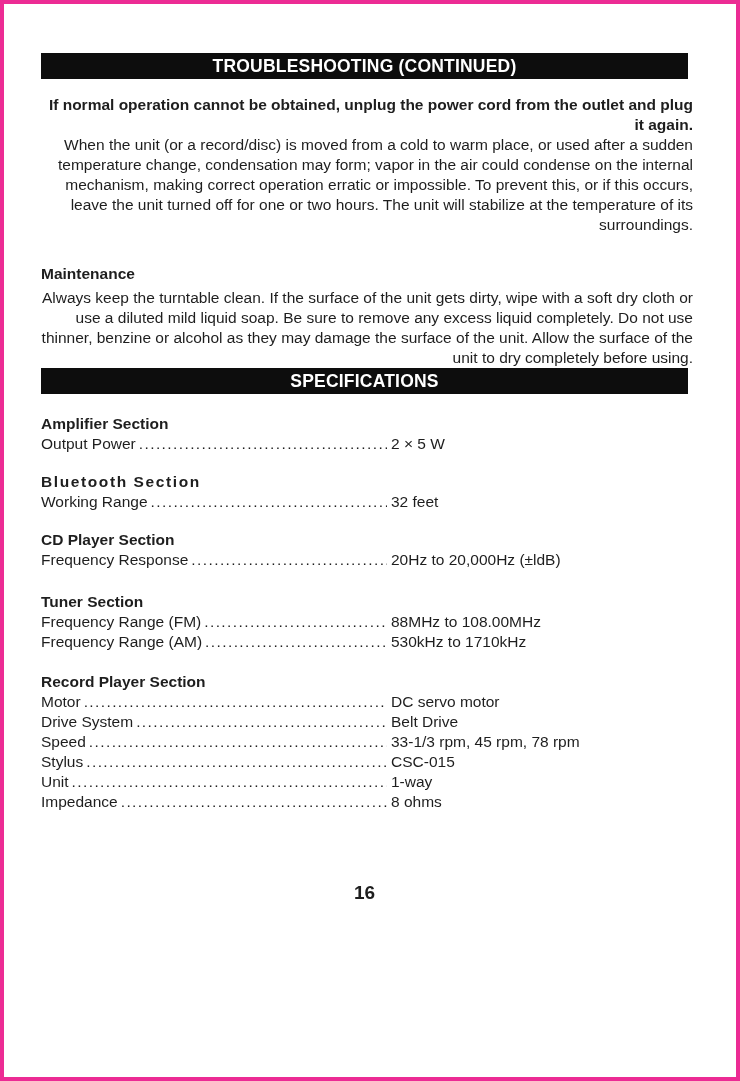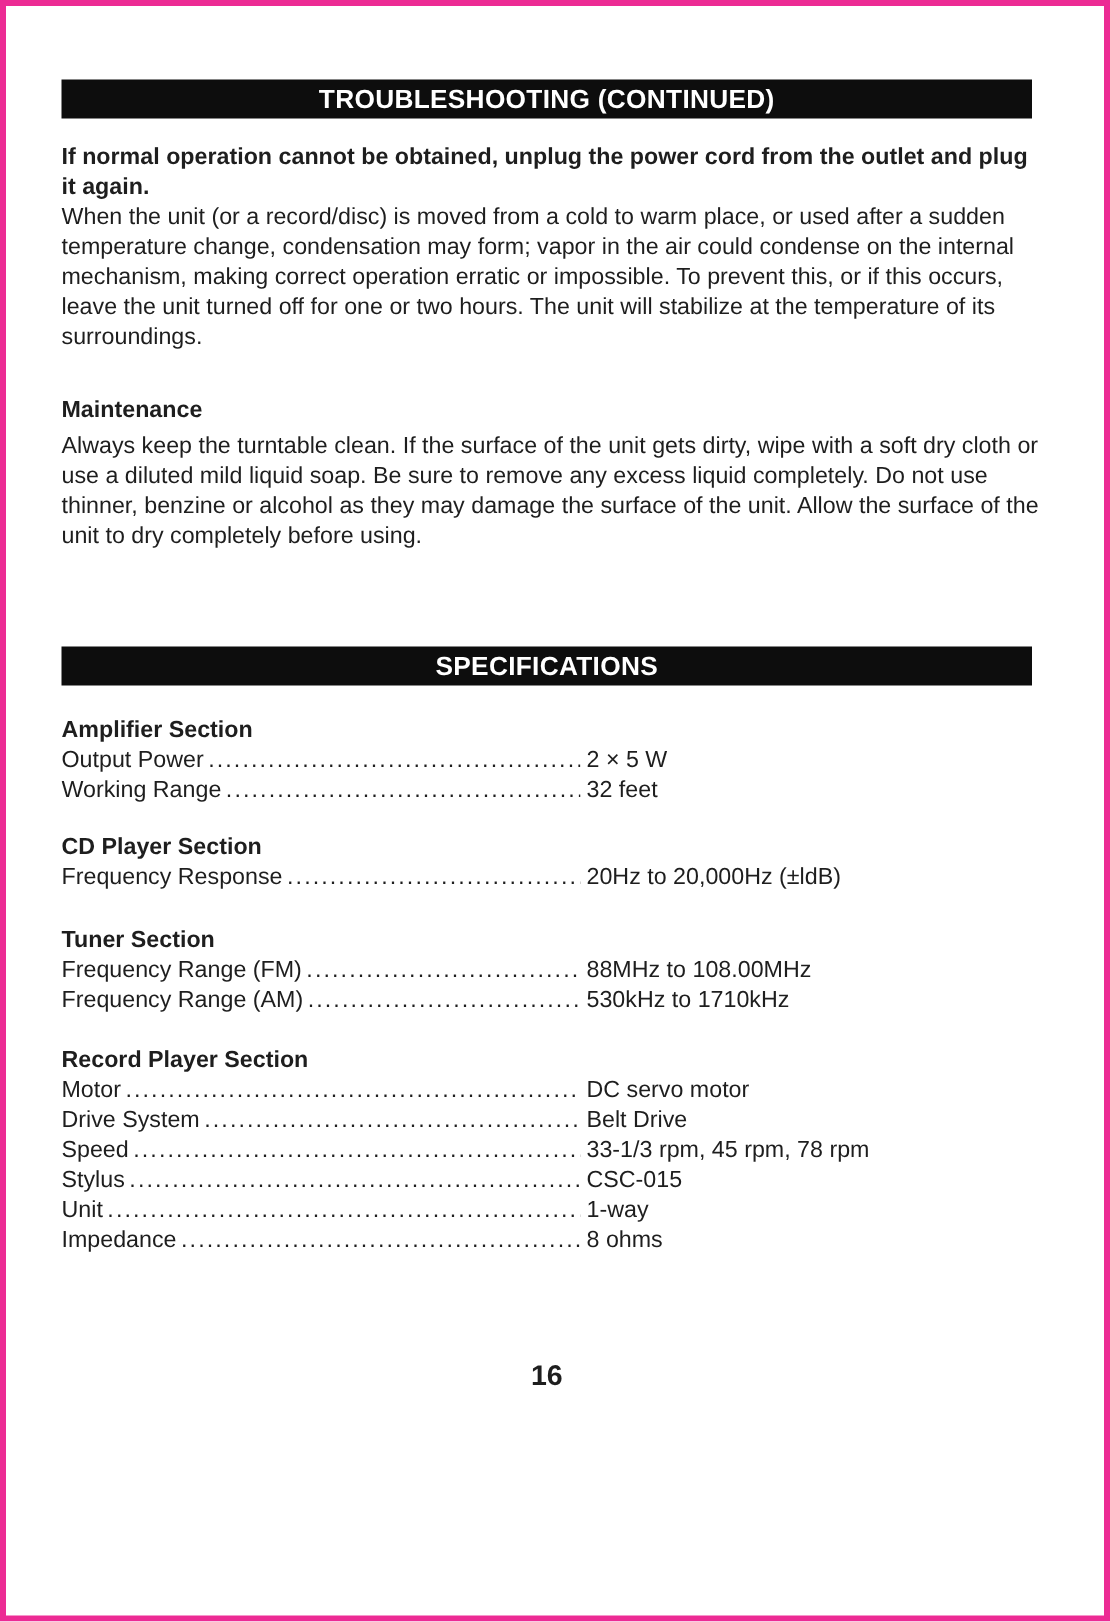--- a/index.html
+++ b/index.html
@@ -25,25 +25,26 @@
     height: 26px;
     background: #0d0d0d;
     color: #ffffff;
     font-weight: bold;
     font-size: 17.5px;
     line-height: 26px;
     text-align: center;
     letter-spacing: 0.2px;
   }
   .bar-troubleshooting { margin-top: 49px; }
-  .bar-specifications  { margin-top: 63px; }
+  .bar-specifications  { }
   .para {
     font-size: 15.5px;
     line-height: 20px;
     width: 652px;
+    text-align: right;
   }
   .intro { margin-top: 16px; font-weight: bold; }
   .subhead {
     font-size: 15.5px;
     line-height: 20px;
     font-weight: bold;
   }
   .head-beware      { margin-top: 23px; }
   .head-maintenance { margin-top: 29px; }
   .body-beware      { margin-top: 0; }
@@ -108,20 +109,21 @@
       <div class="spec-row">
         <span class="spec-lead">
           <span class="spec-label">Output Power</span>
           <span class="spec-dots">....................................................................................................................</span>
         </span>
         <span class="spec-value">2 × 5 W</span>
       </div>
     </div>
 
     <div class="spec-section">
+      <div class="spec-heading spaced-heading mt18">Bluetooth Section</div>
       <div class="spec-row">
         <span class="spec-lead">
           <span class="spec-label">Working Range</span>
           <span class="spec-dots">....................................................................................................................</span>
         </span>
         <span class="spec-value">32 feet</span>
       </div>
     </div>
 
     <div class="spec-section">

